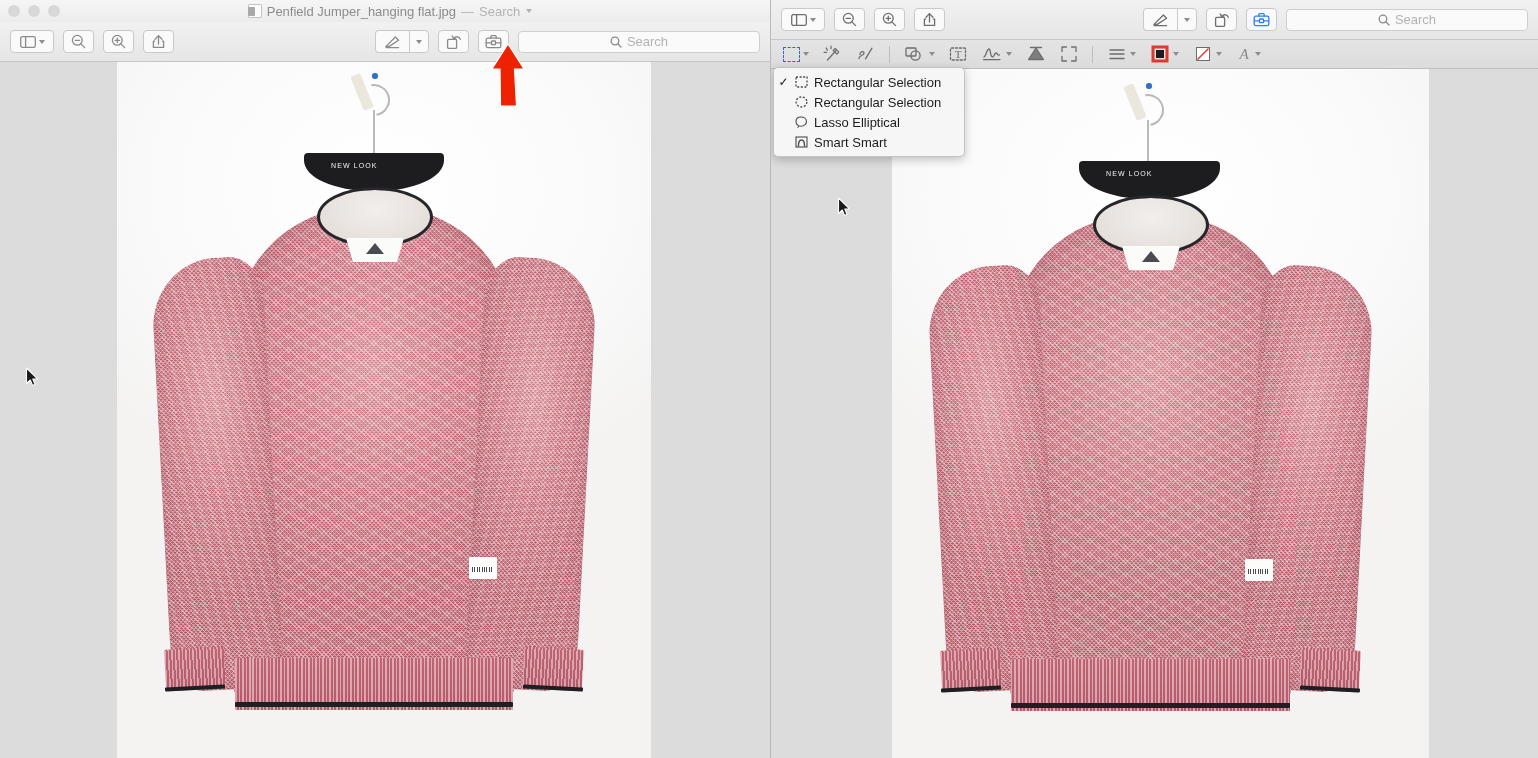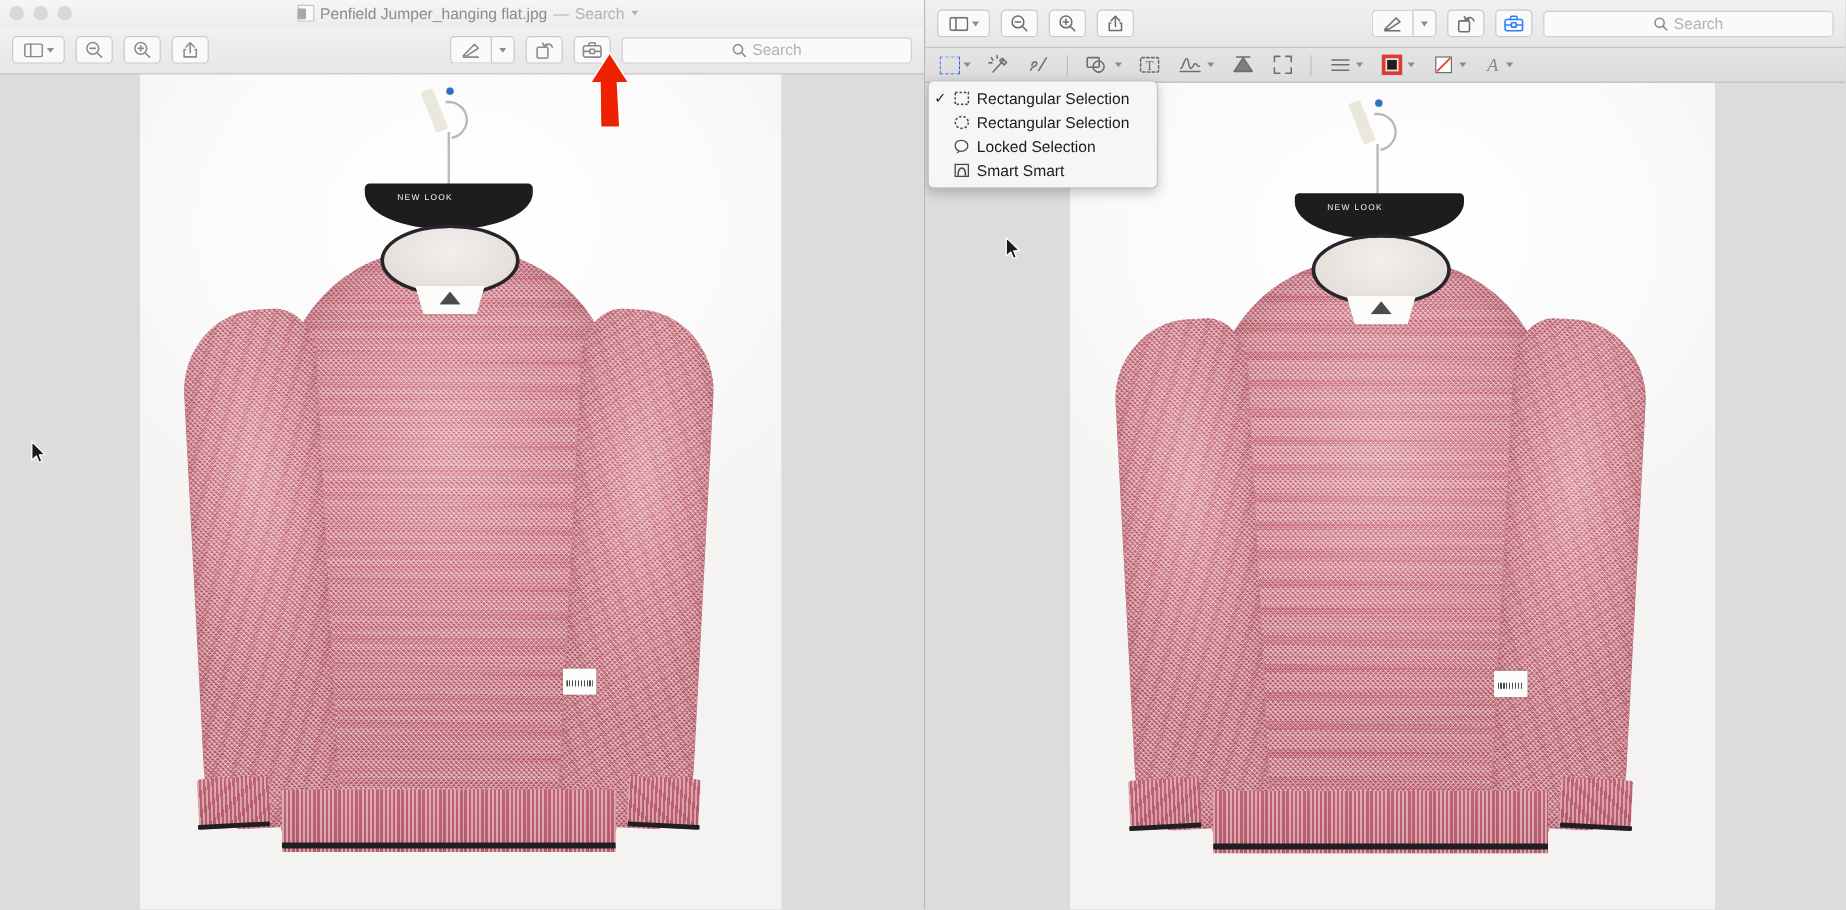--- a/index.html
+++ b/index.html
@@ -515,21 +515,21 @@
         </span>
         <span>Rectangular Selection</span>
       </div>
       <div class="menu-item">
         <span class="menu-check"></span>
         <span class="menu-ico">
           <svg width="13" height="12" viewBox="0 0 13 12">
               <path d="M11.5 5.5 C11.5 8.2 9 10.2 6 10.2 C3 10.2 1 8.2 1 5.5 C1 2.8 3 1 6 1 C9 1 11.5 2.8 11.5 5.5 Z M4 10 L2.6 11.6" fill="none" stroke="#4a4a4a" stroke-width="1.1"></path>
             </svg>
         </span>
-        <span>Locked Selection</span>
+        <span>Lasso Elliptical</span>
       </div>
       <div class="menu-item">
         <span class="menu-check"></span>
         <span class="menu-ico">
           <svg width="13" height="12" viewBox="0 0 13 12">
               <rect x="1" y="1" width="11" height="10" fill="none" stroke="#4a4a4a" stroke-width="1.1"></rect>
               <path d="M3.4 10.4 C3.4 6 5 4 6.5 4 C8 4 9.6 6 9.6 10.4" fill="none" stroke="#4a4a4a" stroke-width="1.4"></path>
             </svg>
         </span>
         <span>Smart Smart</span>

